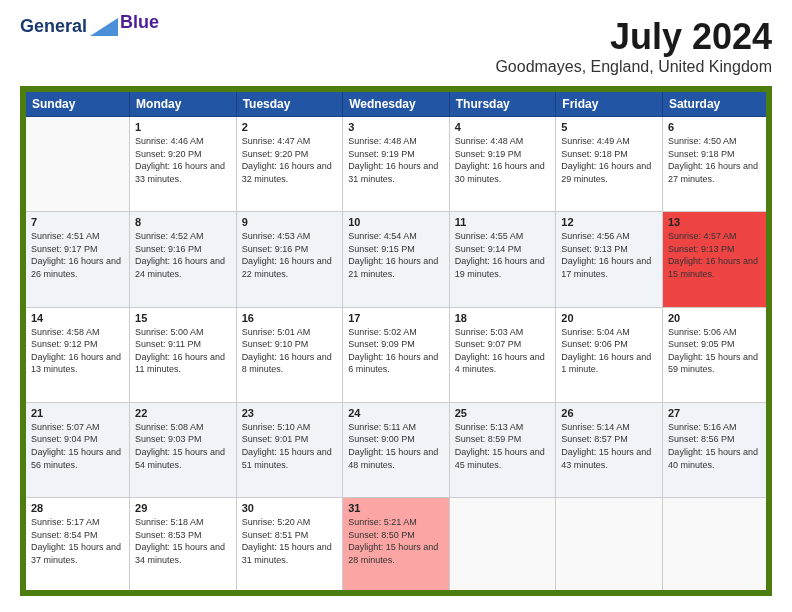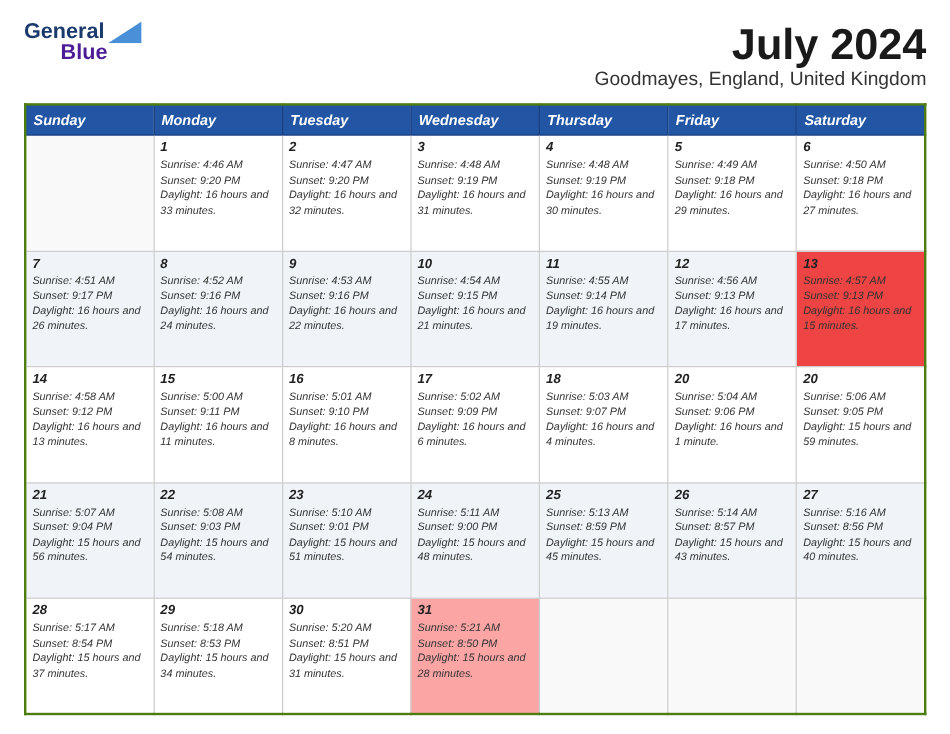--- a/index.html
+++ b/index.html
@@ -18,22 +18,22 @@
       flex-direction: column;
     }
     .header {
       display: flex;
       justify-content: space-between;
       align-items: flex-start;
       margin-bottom: 10px;
     }
     .logo {
       display: flex;
-      flex-direction: column;
-      align-items: center;
+      flex-direction: row;
+      align-items: flex-start;
     }
     .logo-row {
       display: flex;
       align-items: center;
     }
     .title-section {
       text-align: right;
     }
     .month-title {
       font-size: 36px;
@@ -41,25 +41,24 @@
       color: #1a1a1a;
     }
     .location {
       font-size: 16px;
       color: #333;
       font-weight: normal;
       margin-left: 40px;
     }
     .calendar {
       flex: 1;
-      border: 2px solid #4d7c0f;
+      border: 6px solid #4d7c0f;
       border-collapse: collapse;
       width: 100%;
       table-layout: fixed;
-      font-style: italic;
     }
     .calendar th {
       background-color: #2255a4;
       color: #fff;
       text-align: left;
       padding: 5px 6px;
       font-size: 12px;
       font-weight: bold;
       border: 1px solid #1a4080;
     }

